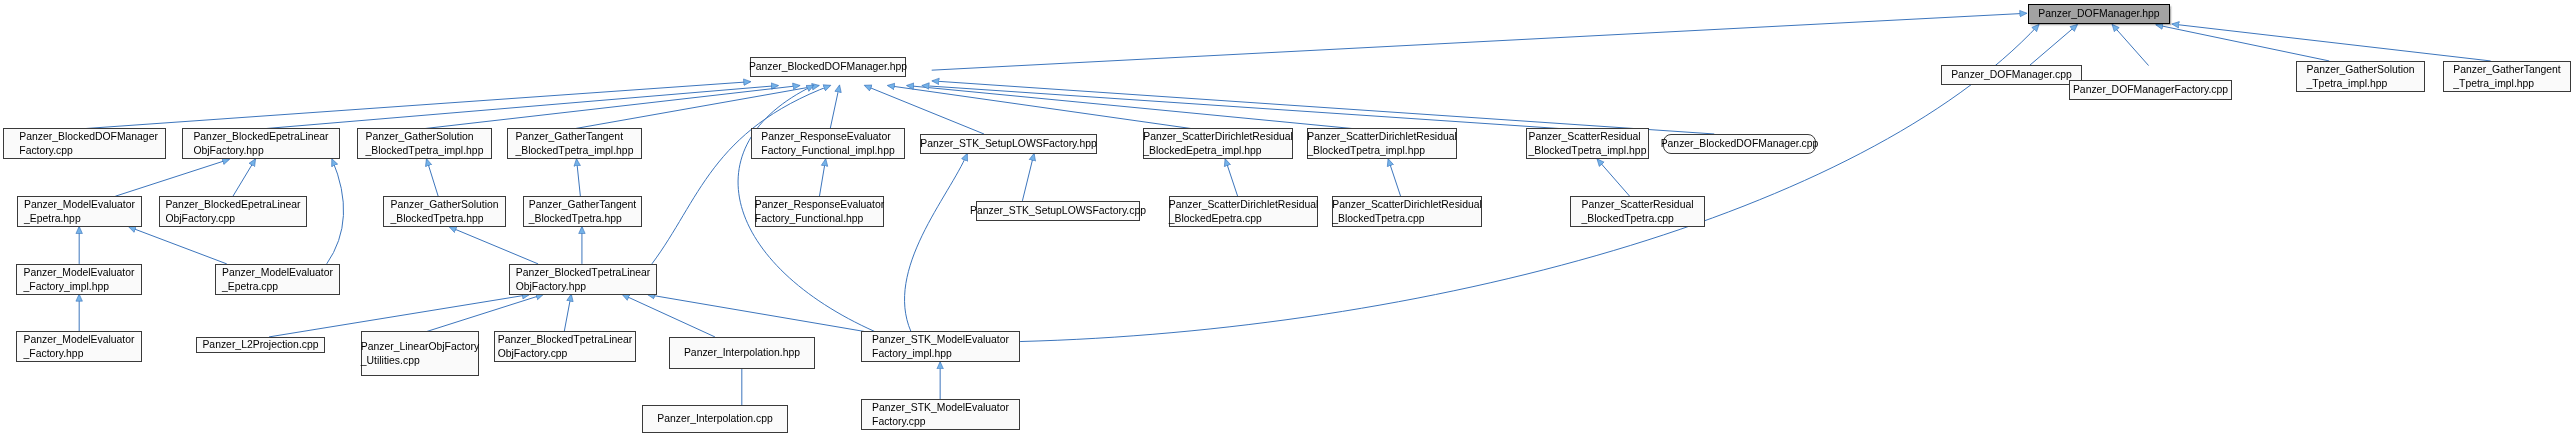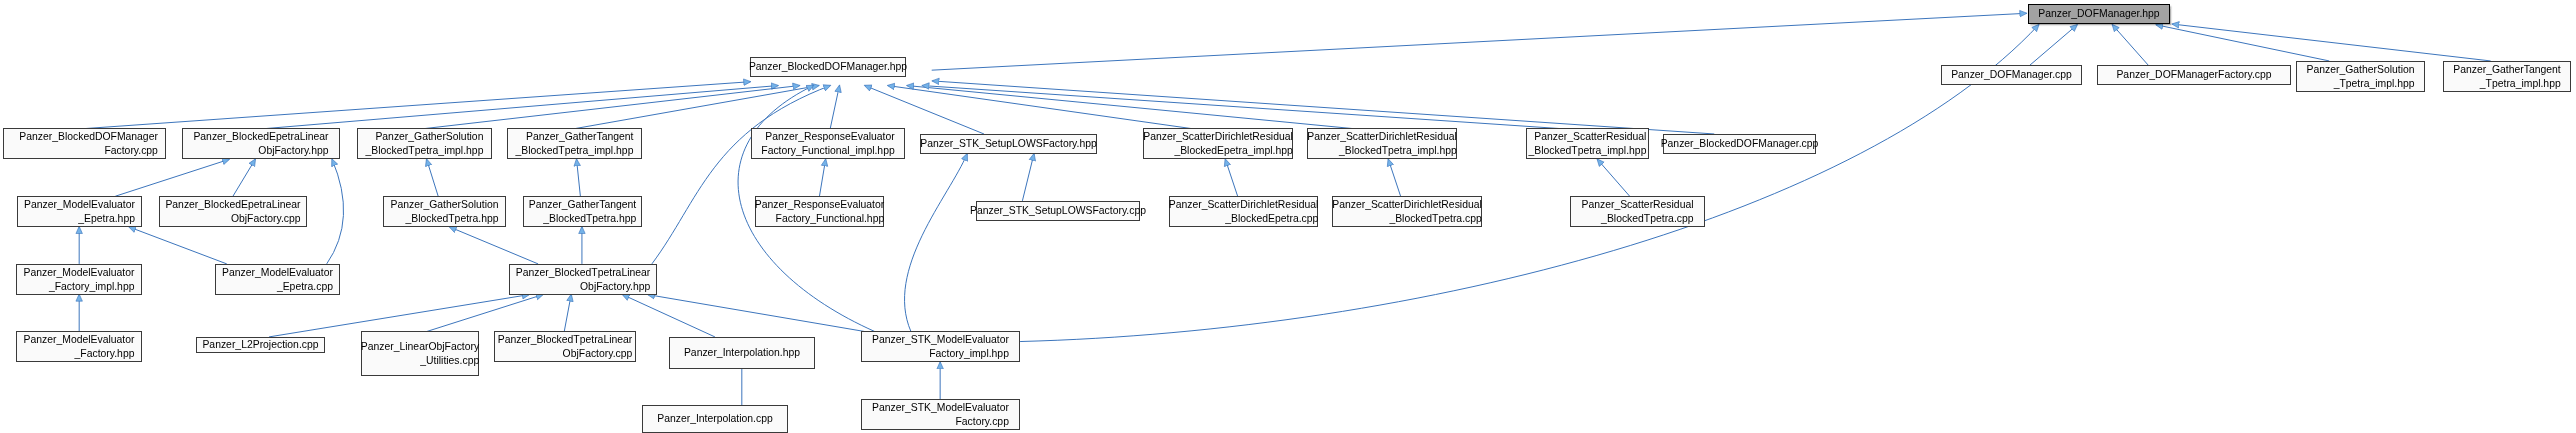--- a/index.html
+++ b/index.html
@@ -10,21 +10,21 @@
     font-family:"Liberation Sans","DejaVu Sans",sans-serif;
     overflow:hidden;
   }
   #edge-layer{position:absolute;left:0;top:0;width:2576px;height:434px;}
   .node{
     position:absolute;
     box-sizing:border-box;
     background:#fafafa;
     border:0.8px solid #3a3a3a;
     display:flex;align-items:center;justify-content:center;
-    text-align:right;
+    text-align:left;
     font-size:10.4px;line-height:1.3;color:#000000;
     cursor:pointer;
     z-index:2;
   }
   .node .lbl{white-space:pre-line;padding:0 3.1px;}
   .node.root{
     background:#a2a2a2;
     border:1.2px solid #000000;
     box-shadow:2.3px 2.3px 1.5px rgba(0,0,0,0.30);
     cursor:default;
@@ -87,21 +87,21 @@
 
   <div class="node root" style="left: 2028px; top: 3.8px; width: 142px; height: 20px;">
       <span class="lbl">Panzer_DOFManager.hpp</span>
     </div>
   <div class="node" style="left: 750px; top: 57px; width: 156px; height: 20px;">
       <span class="lbl">Panzer_BlockedDOFManager.hpp</span>
     </div>
   <div class="node" style="left: 1941px; top: 65px; width: 141px; height: 20px;">
       <span class="lbl">Panzer_DOFManager.cpp</span>
     </div>
-  <div class="node" style="left: 2069px; top: 65px; width: 194px; height: 20px; margin-left: 28px;">
+  <div class="node" style="left: 2069px; top: 80px; width: 163px; height: 20px;">
       <span class="lbl">Panzer_DOFManagerFactory.cpp</span>
     </div>
   <div class="node" style="left: 2296px; top: 61px; width: 129px; height: 31px;">
       <span class="lbl">Panzer_GatherSolution
 _Tpetra_impl.hpp</span>
     </div>
   <div class="node" style="left: 2443px; top: 61px; width: 128px; height: 31px;">
       <span class="lbl">Panzer_GatherTangent
 _Tpetra_impl.hpp</span>
     </div>
@@ -133,21 +133,21 @@
 _BlockedEpetra_impl.hpp</span>
     </div>
   <div class="node" style="left: 1307px; top: 128px; width: 150px; height: 31px;">
       <span class="lbl">Panzer_ScatterDirichletResidual
 _BlockedTpetra_impl.hpp</span>
     </div>
   <div class="node" style="left: 1526px; top: 128px; width: 123px; height: 31px;">
       <span class="lbl">Panzer_ScatterResidual
 _BlockedTpetra_impl.hpp</span>
     </div>
-  <div class="node" style="left: 1663px; top: 134px; width: 153px; height: 20px;">
+  <div class="node" style="left: 1663px; top: 134px; width: 153px; height: 20px; border-radius: 8px;">
       <span class="lbl">Panzer_BlockedDOFManager.cpp</span>
     </div>
   <div class="node" style="left: 17px; top: 196px; width: 125px; height: 31px;">
       <span class="lbl">Panzer_ModelEvaluator
 _Epetra.hpp</span>
     </div>
   <div class="node" style="left: 159px; top: 196px; width: 148px; height: 31px;">
       <span class="lbl">Panzer_BlockedEpetraLinear
 ObjFactory.cpp</span>
     </div>

